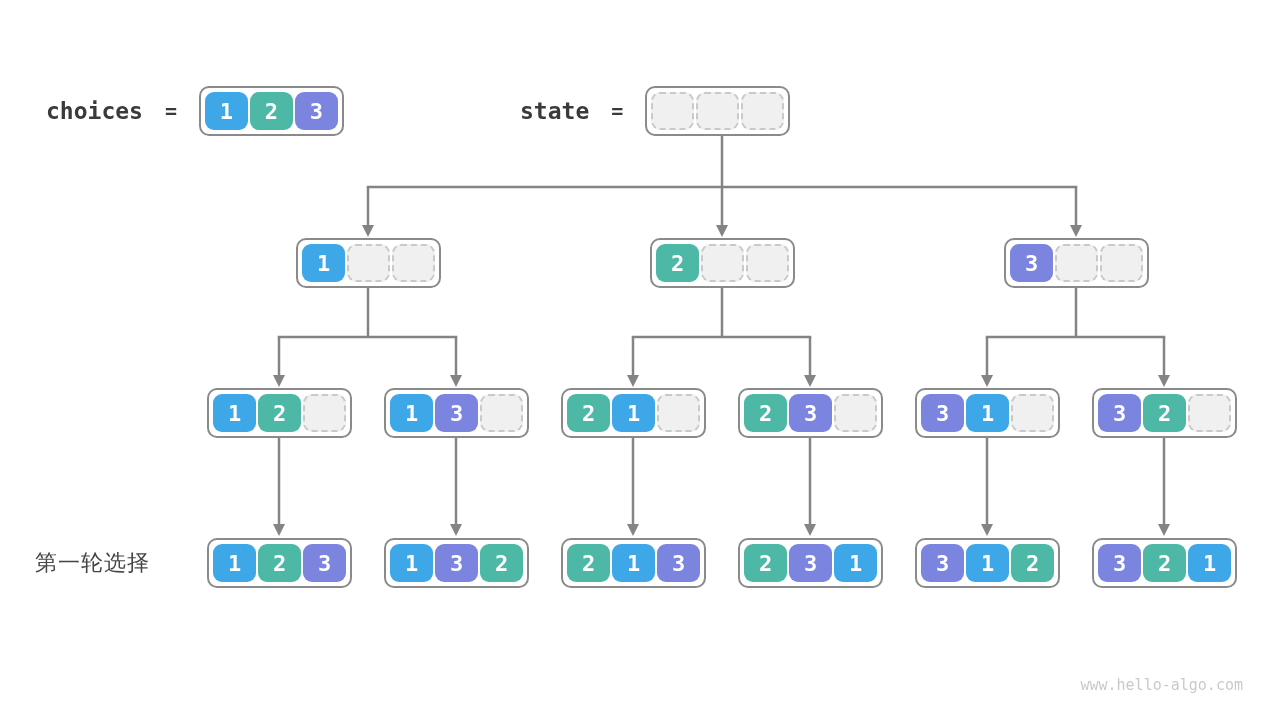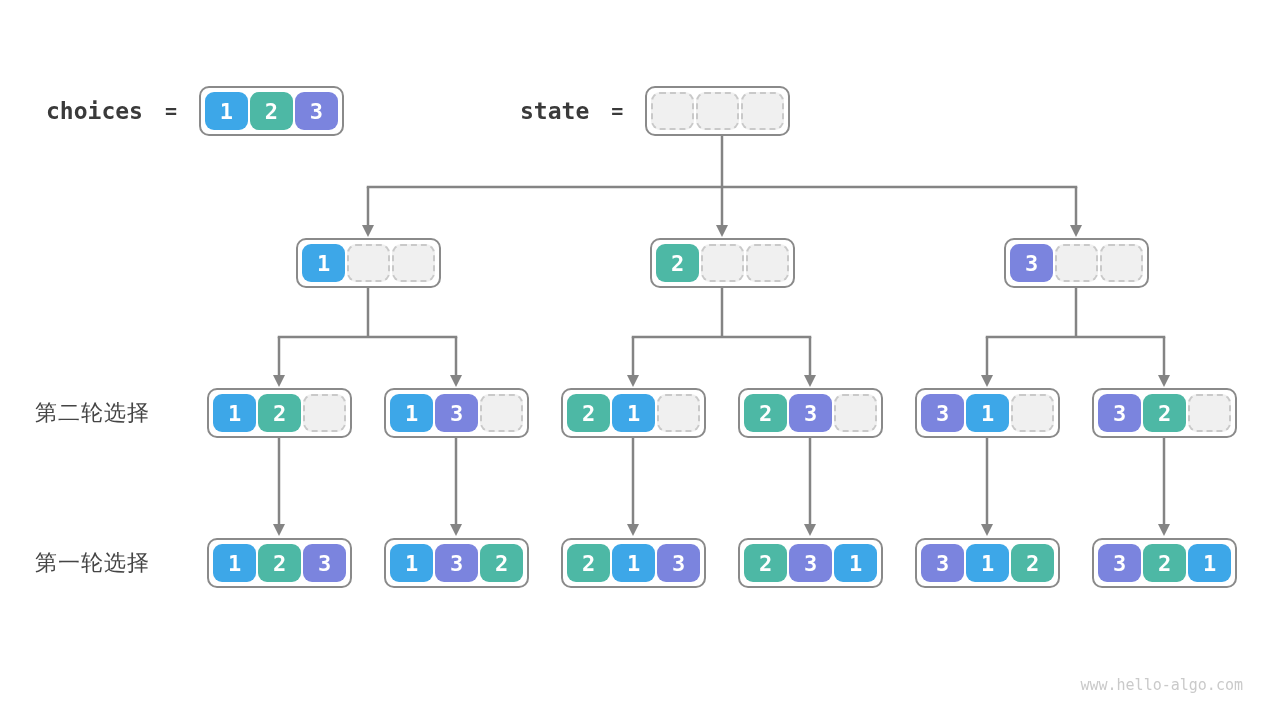--- a/index.html
+++ b/index.html
@@ -82,21 +82,20 @@
   <div class="hgroup" style="left:520px;top:86px;">
     <span class="kw">state</span>
     <span class="eq">=</span>
     <div class="box">
         <span class="cell empty"></span>
         <span class="cell empty"></span>
         <span class="cell empty"></span>
       </div>
   </div>
 
-  <div class="rowlabel" style="top:398px;">第二轮选择</div>
   <div class="rowlabel" style="top:548px;">第一轮选择</div>
 
   <div class="box abs" style="left:296px;top:238px;">
       <span class="cell" style="background: rgb(61, 167, 232);">1</span>
       <span class="cell empty"></span>
       <span class="cell empty"></span>
     </div>
   <div class="box abs" style="left:650px;top:238px;">
       <span class="cell" style="background: rgb(77, 184, 165);">2</span>
       <span class="cell empty"></span>

